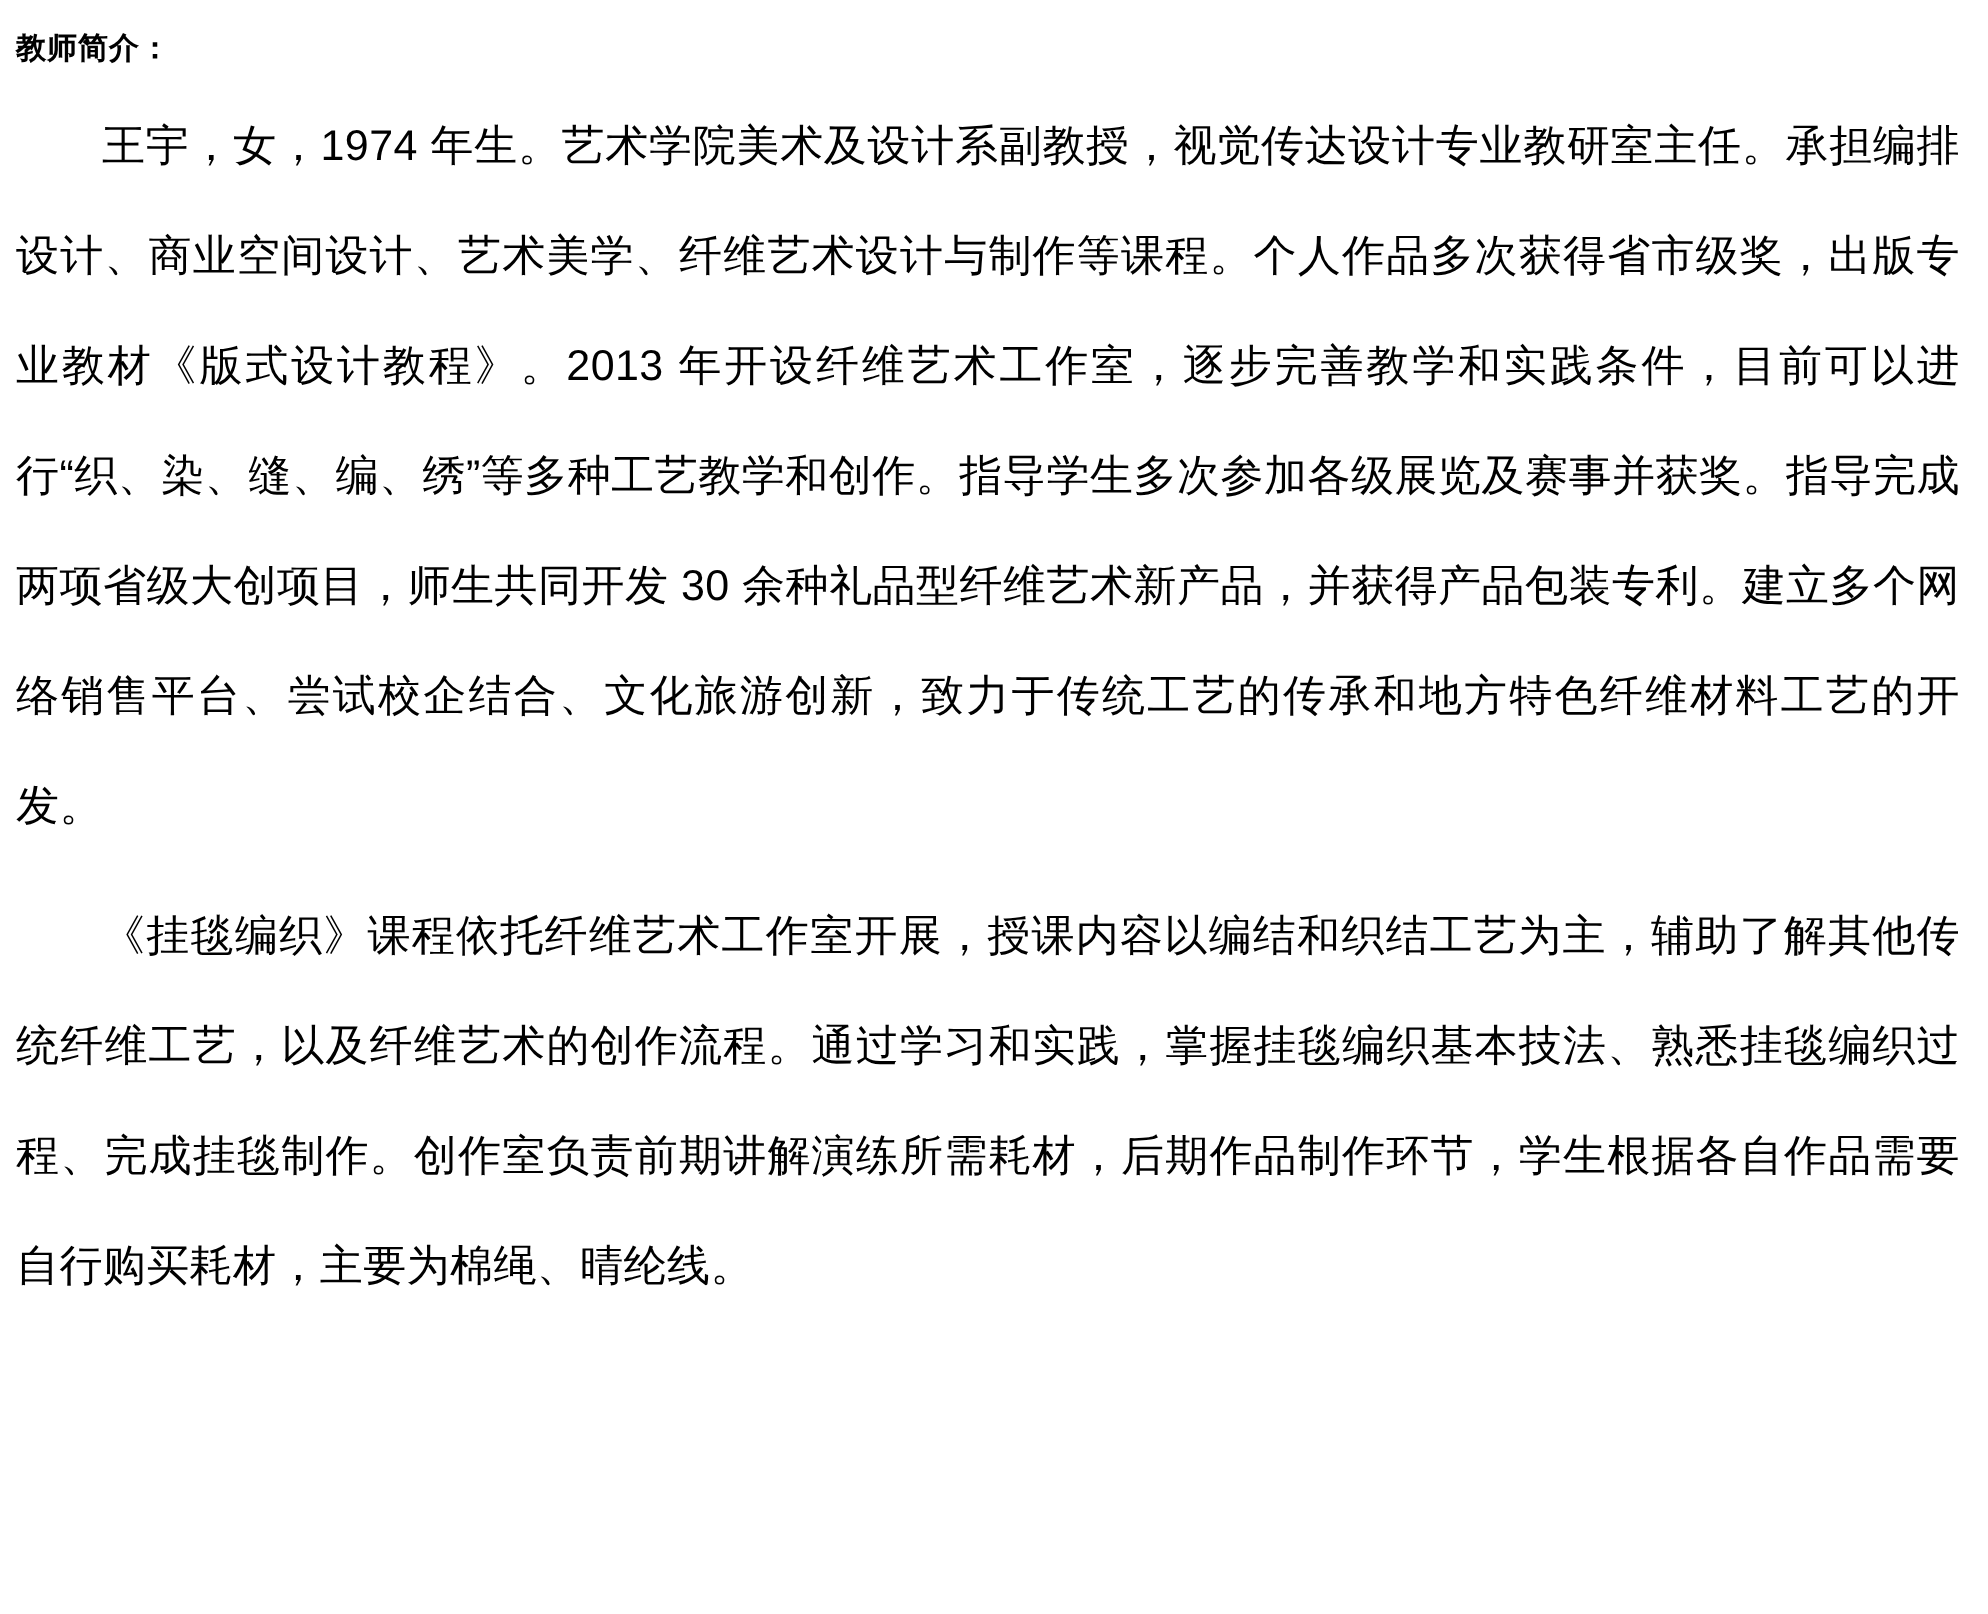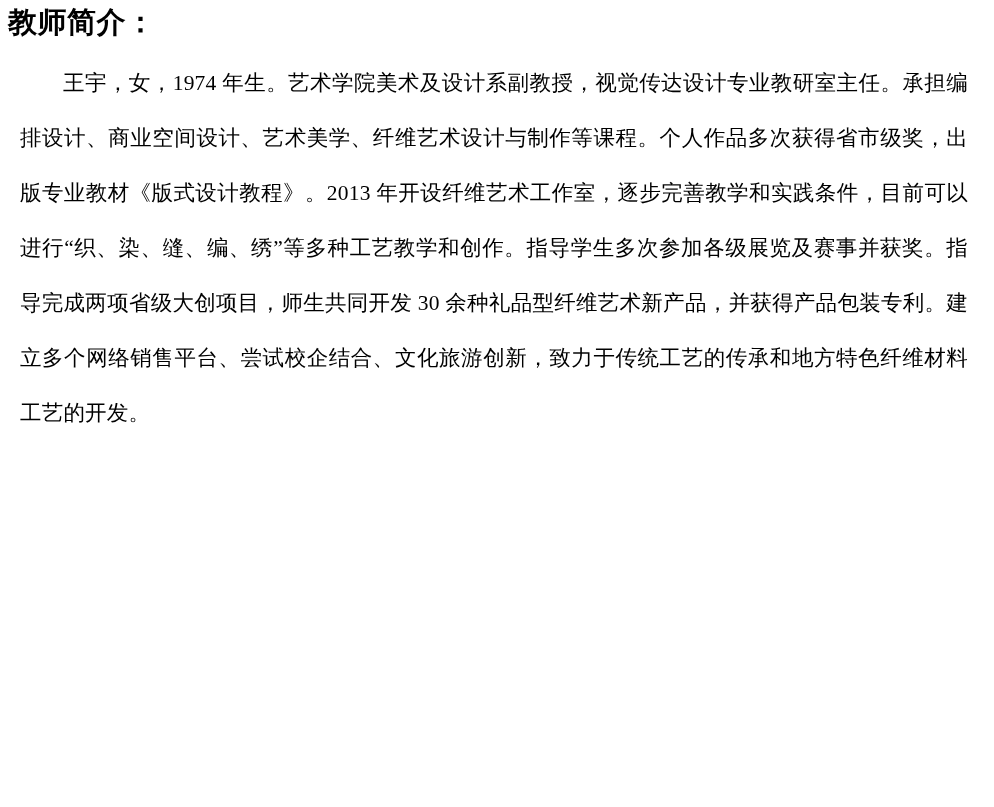--- a/index.html
+++ b/index.html
@@ -14,47 +14,48 @@
     color: #000000;
     overflow: hidden;
   }
   .page {
     width: 994px;
     height: 807px;
     box-sizing: border-box;
     padding: 6px 14px 0 8px;
   }
   .section-heading {
-    font-family: Liberation Mono, monospace;
+    font-family: Liberation Sans, sans-serif;
     font-weight: bold;
-    font-size: 29px;
+    font-size: 15px;
     line-height: 38px;
     margin: 0 0 2px 0;
     letter-spacing: 0.5px;
   }
   .body-para {
-    font-family: Liberation Serif, serif;
+    font-family: Liberation Sans, sans-serif;
     font-size: 21.5px;
     line-height: 55px;
     text-align: justify;
     text-justify: inter-ideograph;
-    margin: 12px;
+    margin: 0;
     text-indent: 2em;
     letter-spacing: 0.2px;
   }
   .heading-gap {
     height: 10px;
   }
 </style>
 </head>
 <body>
 
 <div class="page">
 
   <h2 class="section-heading">教师简介：</h2>
 
   <p class="body-para">王宇，女，1974 年生。艺术学院美术及设计系副教授，视觉传达设计专业教研室主任。承担编排设计、商业空间设计、艺术美学、纤维艺术设计与制作等课程。个人作品多次获得省市级奖，出版专业教材《版式设计教程》。2013 年开设纤维艺术工作室，逐步完善教学和实践条件，目前可以进行“织、染、缝、编、绣”等多种工艺教学和创作。指导学生多次参加各级展览及赛事并获奖。指导完成两项省级大创项目，师生共同开发 30 余种礼品型纤维艺术新产品，并获得产品包装专利。建立多个网络销售平台、尝试校企结合、文化旅游创新，致力于传统工艺的传承和地方特色纤维材料工艺的开发。</p>
 
   <div class="heading-gap"></div>
 
 
+  <p class="body-para">《挂毯编织》课程依托纤维艺术工作室开展，授课内容以编结和织结工艺为主，辅助了解其他传统纤维工艺，以及纤维艺术的创作流程。通过学习和实践，掌握挂毯编织基本技法、熟悉挂毯编织过程、完成挂毯制作。创作室负责前期讲解演练所需耗材，后期作品制作环节，学生根据各自作品需要自行购买耗材，主要为棉绳、晴纶线。</p>
 
 </div>
 
 </body></html>

